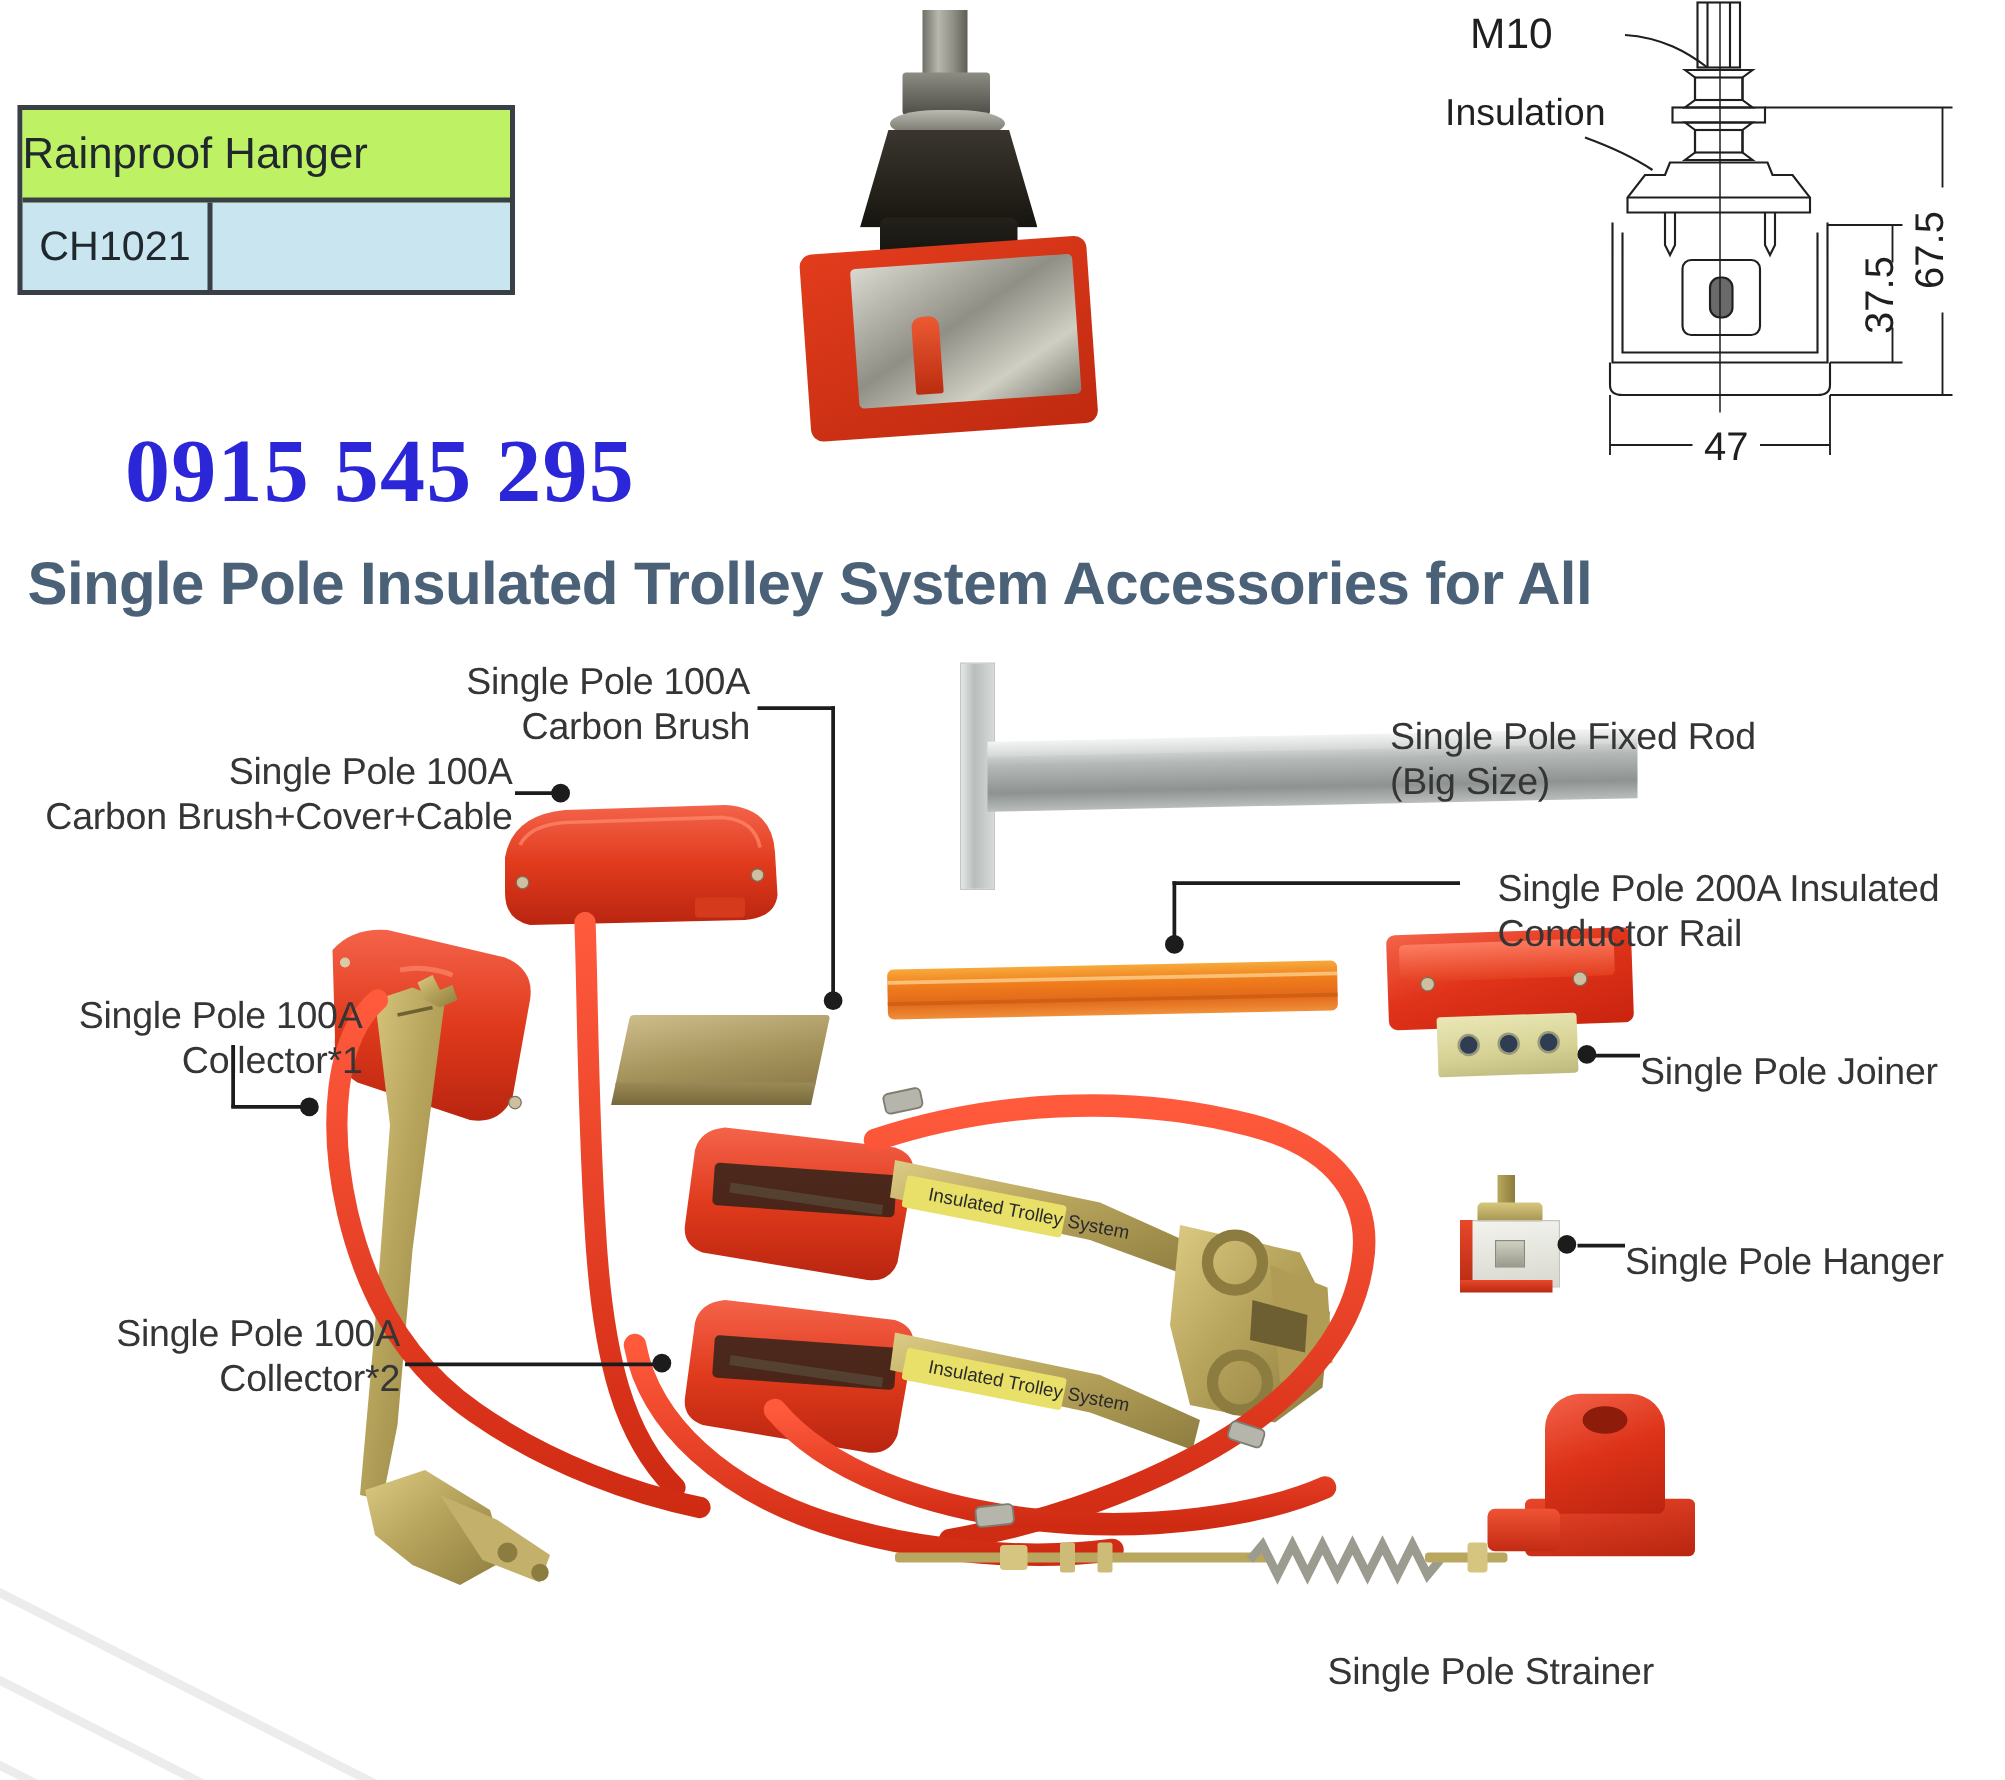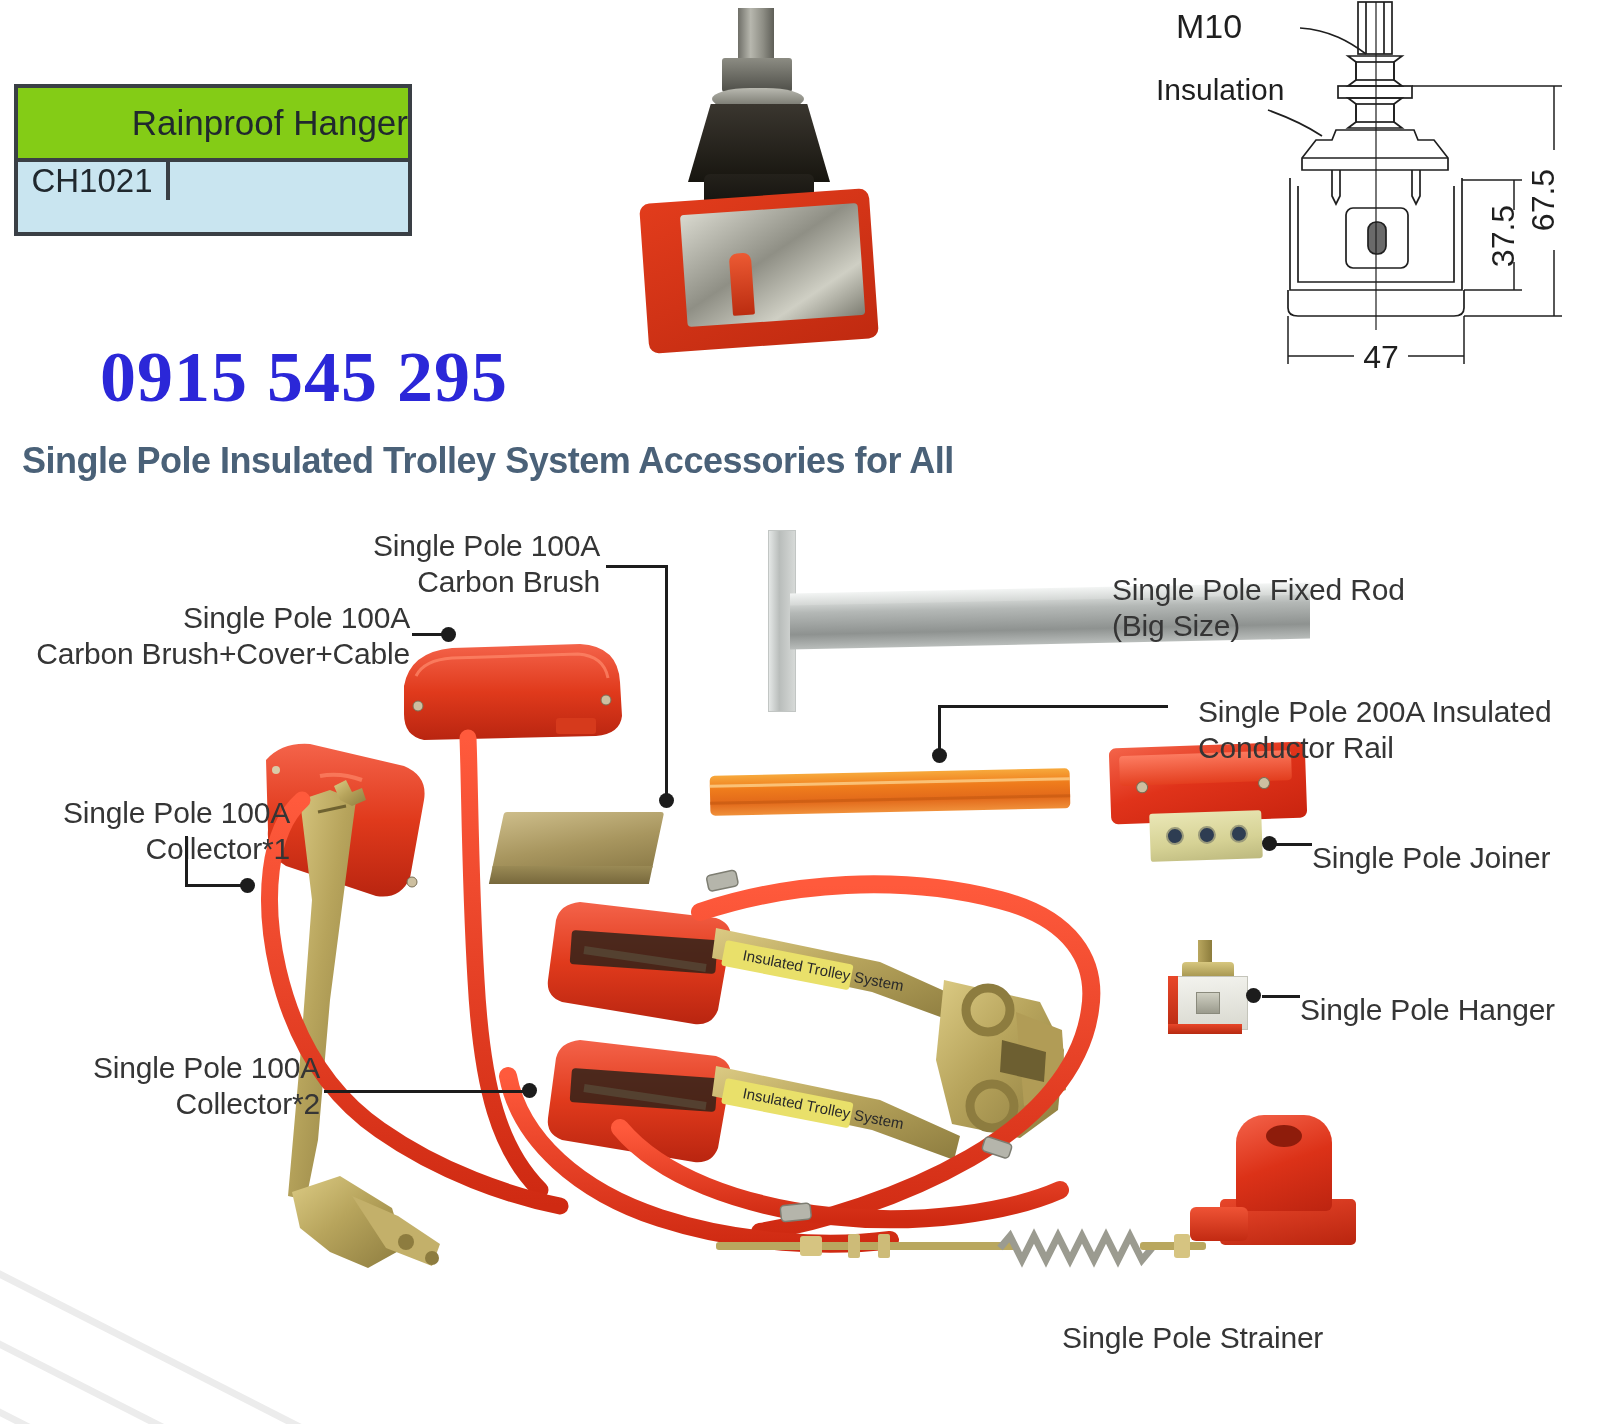--- a/index.html
+++ b/index.html
@@ -16,35 +16,35 @@
   .ln{position:absolute;background:#1c1c1c;}
   .lnh{height:3px;}
   .lnv{width:3px;}
 
   
   .wm{position:absolute;background:#ececec;transform-origin:0 0;}
 
   
   #spec-table{left:14px;top:84px;width:390px;border:4px solid #3a3f45;
               border-collapse:collapse;background:#c9e5f0;}
-  #spec-table .hdr{background:#84cc16;height:70px;border-bottom:4px solid #3a3f45;
-        display:flex;align-items:center;justify-content:flex-end;}
+  #spec-table .hdr{background:#bef264;height:70px;border-bottom:4px solid #3a3f45;
+        display:flex;align-items:center;justify-content:flex-start;}
   #spec-table .hdr span{font-size:35px;color:#20282e;}
-  #spec-table .row{display:flex;height:70px;flex-direction:column;}
+  #spec-table .row{display:flex;height:70px;}
   #spec-table .c1{width:148px;border-right:4px solid #3a3f45;display:flex;
         align-items:center;justify-content:center;}
   #spec-table .c2{flex:1;display:flex;align-items:center;justify-content:center;}
   #spec-table .row span{font-size:33px;color:#20282e;}
 
   
   #phone{left:100px;top:336px;font-family:"Liberation Serif",serif;
          font-size:72px;font-weight:700;color:#2b27d8;letter-spacing:1px;}
 
   
-  #main-heading{left:22px;top:440px;font-size:36px;font-weight:700;
+  #main-heading{left:22px;top:440px;font-size:48px;font-weight:700;
                 color:#4a6178;letter-spacing:-.5px;}
 
   
   .photo{position:absolute;}
 
   
   #hanger-photo{left:630px;top:6px;width:260px;height:345px;}
   #hanger-photo .bolt{position:absolute;left:108px;top:2px;width:36px;height:56px;
       background:linear-gradient(90deg,#6f6f68,#b7b7ae 35%,#8d8d84 70%,#5e5e57);}
   #hanger-photo .nut{position:absolute;left:92px;top:52px;width:70px;height:34px;

